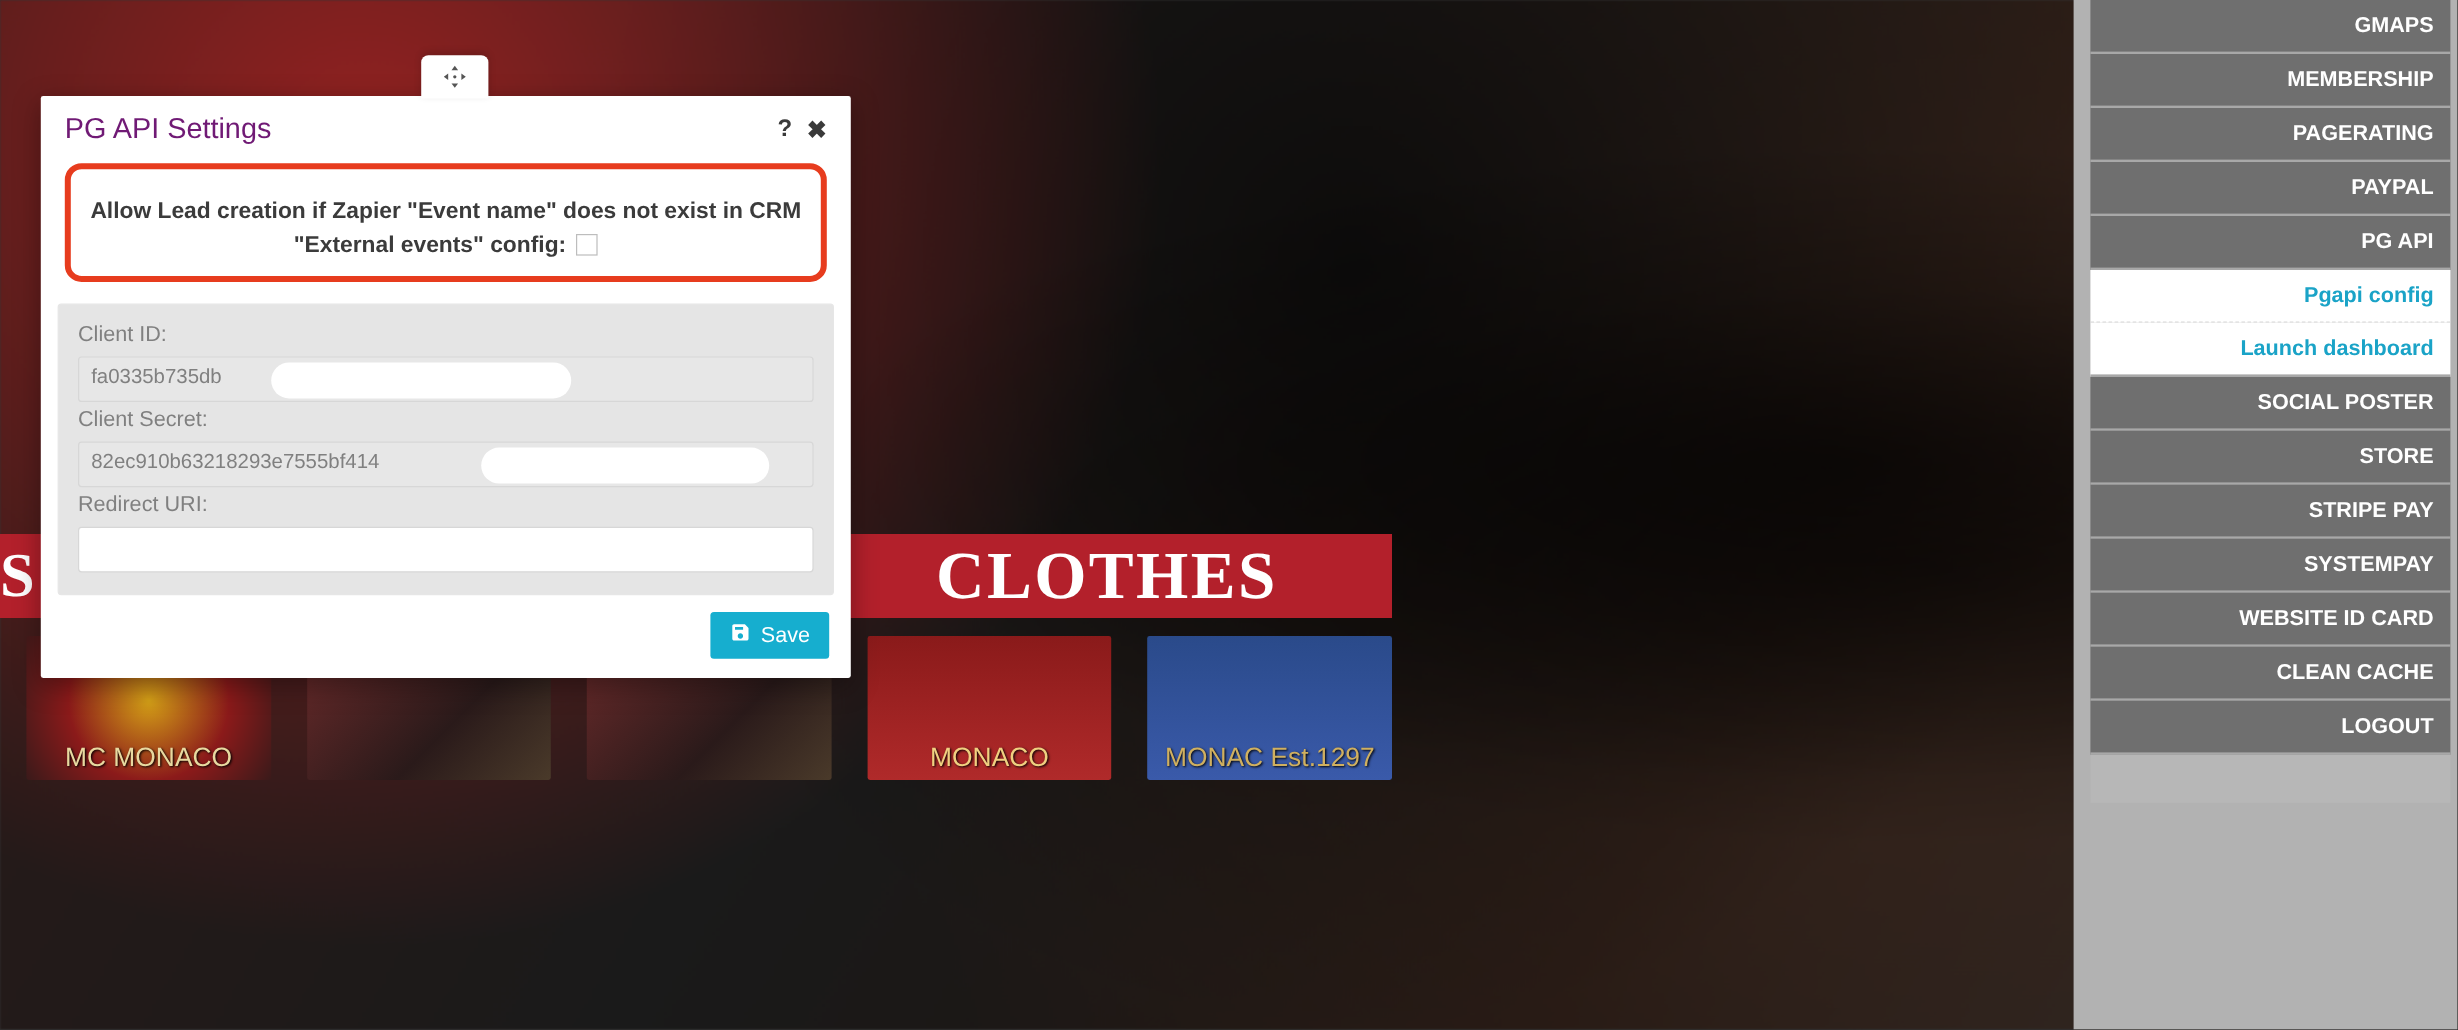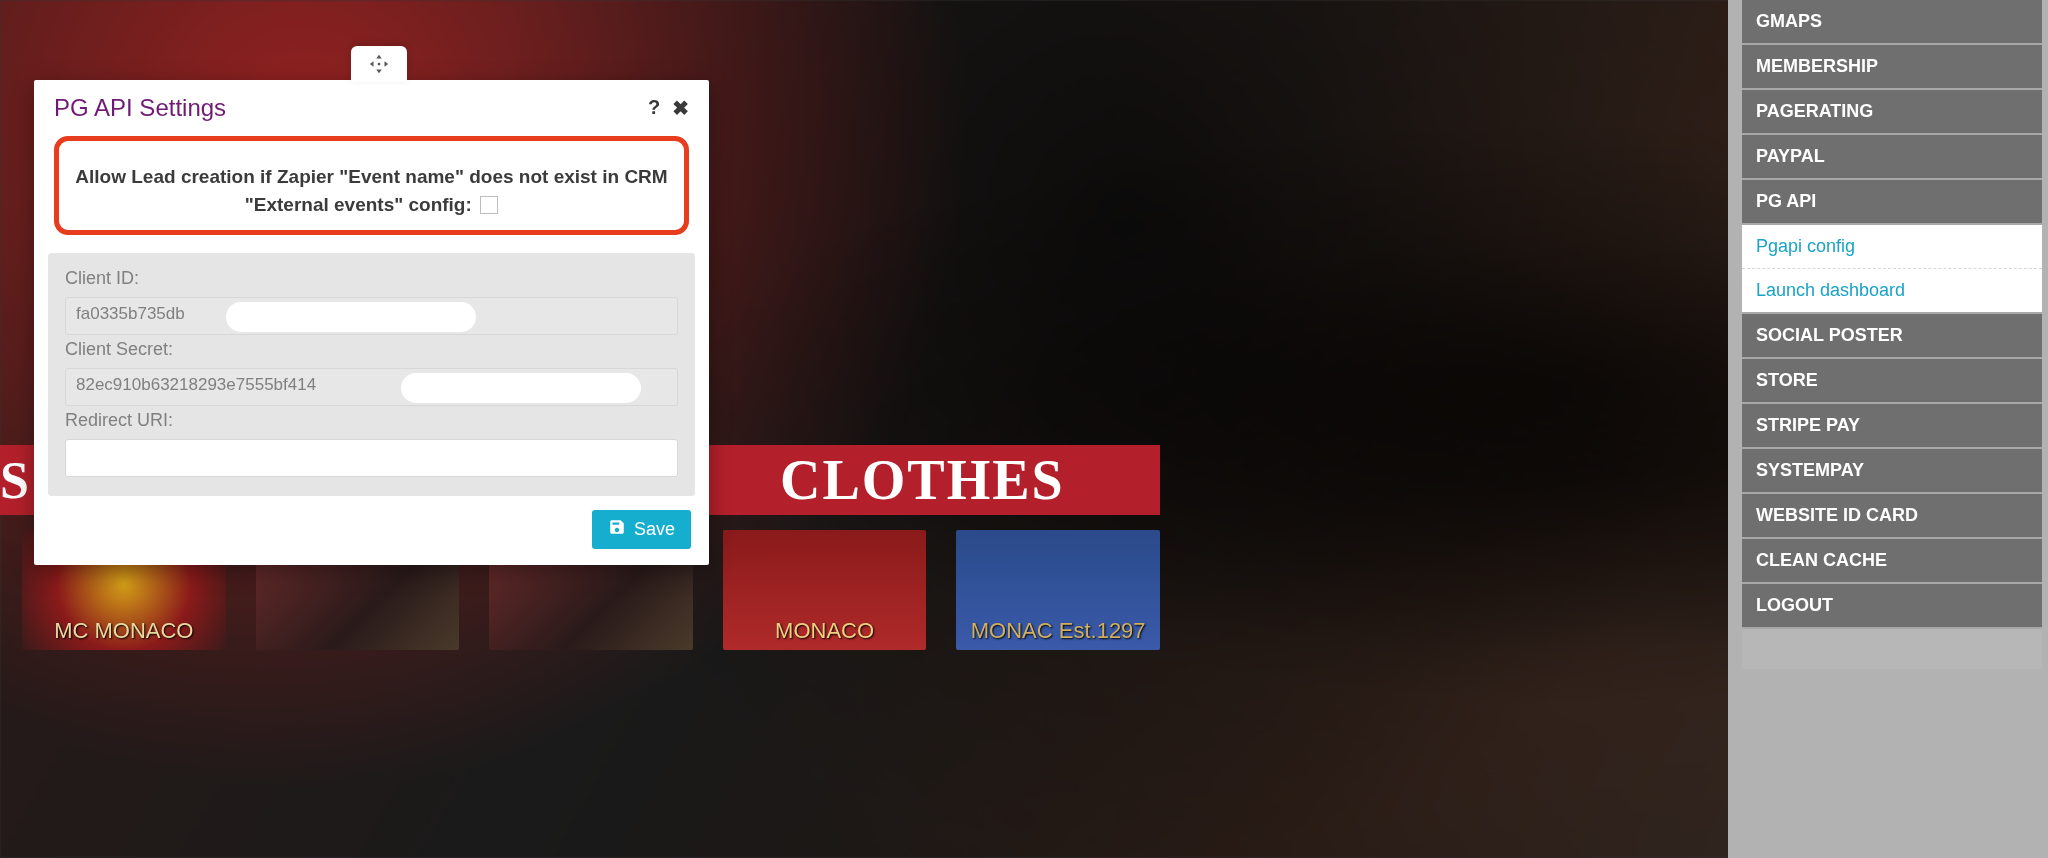--- a/index.html
+++ b/index.html
@@ -60,35 +60,36 @@
   .thumb.badge { background: radial-gradient(circle at 50% 45%, #d4a017 0%, #8b1a1a 55%, #3a1a1a 100%); }
   .thumb.tee-red { background: linear-gradient(#8a1a1a,#b02a2a); color:#f0d080;}
   .thumb.tee-blue { background: linear-gradient(#2a4a8a,#3a5aaa); color:#d0b060;}
   .thumb span { text-shadow: 1px 1px 2px #000; }
 
   
   .sidebar {
     position: absolute; top: 0; right: 0; width: 300px;
     background: rgba(255,255,255,0.0);
     margin-right: 6px;
+    text-align: right;
   }
   .sidebar-item {
     background: #6f6f6f;
     color: #fff;
     font-weight: 700;
     font-size: 18px;
     padding: 11px 14px;
     border-bottom: 2px solid #a8a8a8;
     cursor: pointer;
     white-space: nowrap;
   }
   .sidebar-sub {
     background: #ffffff;
     color: #1aa3c7;
-    font-weight: 400;
+    font-weight: 700;
     font-size: 18px;
     padding: 11px 14px;
     border-bottom: 1px dashed #d8d8d8;
     cursor: pointer;
   }
   .sidebar-sub.last { border-bottom: 2px solid #a8a8a8; }
   .sidebar-spacer { height: 40px; background: #b7b7b7; }
 
   
   .modal {

